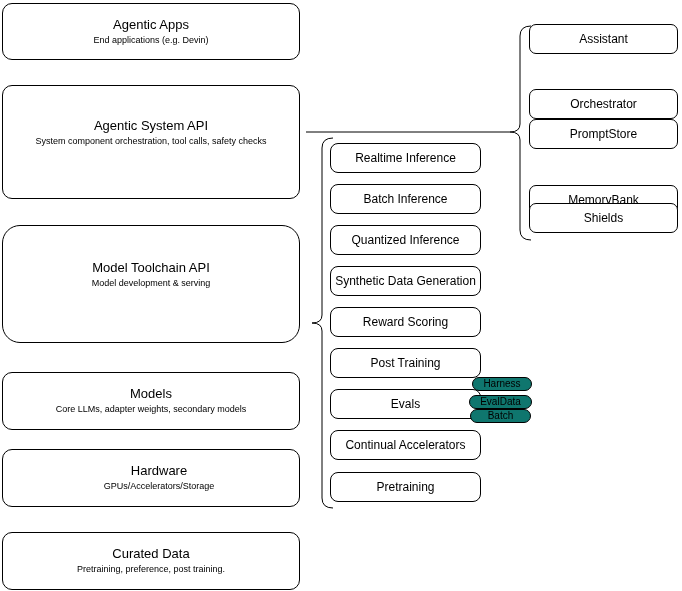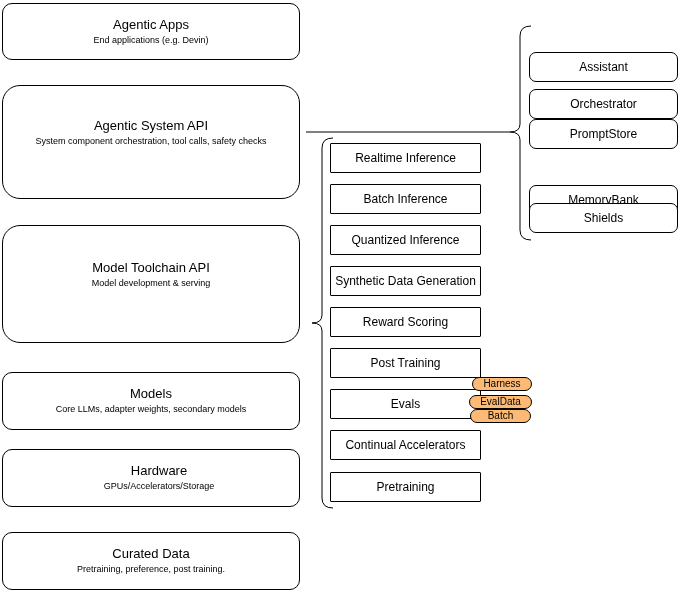--- a/index.html
+++ b/index.html
@@ -10,45 +10,45 @@
   .connectors{position:absolute;left:0;top:0;width:682px;height:591px;}
   .connectors path{fill:none;stroke:#000000;stroke-width:1;}
   .node{
     position:absolute;box-sizing:border-box;border:1px solid #000000;background:#ffffff;
     display:flex;flex-direction:column;align-items:center;justify-content:center;
     text-align:center;
   }
   .lbox{left:2px;width:298px;}
   .lbox .title{font-size:13px;line-height:17px;}
   .lbox .subtitle{font-size:9px;line-height:15px;}
-  .mbox{left:330px;width:151px;height:30px;border-radius:1px;font-size:12px;}
+  .mbox{left:330px;width:151px;height:30px;border-radius:8px;font-size:12px;}
   .rbox{left:529px;width:149px;height:30px;border-radius:7px;font-size:12px;}
   .pill{
     position:absolute;box-sizing:border-box;border:1px solid #000000;border-radius:8px;
-    background:#fdba74;font-size:10px;line-height:12px;
+    background:#0f766e;font-size:10px;line-height:12px;
     display:flex;align-items:center;justify-content:center;z-index:3;
   }
 </style>
 </head>
 <body>
 
 <div class="diagram">
 
   <svg class="connectors" viewBox="0 0 682 591">
     <path d="M 306 132 L 510 132"></path>
     <path d="M 333 138 Q 322 138 322 148 L 322 315 Q 322 323 312 323 Q 322 323 322 331 L 322 498 Q 322 508 333 508"></path>
     <path d="M 531 26 Q 520 26 520 36 L 520 124 Q 520 132 510 132 Q 520 132 520 140 L 520 230 Q 520 240 531 240"></path>
   </svg>
 
   <div class="node lbox" style="top:3px;height:57px;border-radius:10px;">
     <div class="title">Agentic Apps</div>
     <div class="subtitle">End applications (e.g. Devin)</div>
   </div>
 
-  <div class="node lbox" style="top:85px;height:114px;border-radius:18px;padding-bottom:18px;">
+  <div class="node lbox" style="top:85px;height:114px;border-radius:10px;padding-bottom:18px;">
     <div class="title">Agentic System API</div>
     <div class="subtitle">System component orchestration, tool calls, safety checks</div>
   </div>
 
   <div class="node lbox" style="top:225px;height:118px;border-radius:18px;padding-bottom:18px;">
     <div class="title">Model Toolchain API</div>
     <div class="subtitle">Model development &amp; serving</div>
   </div>
 
   <div class="node lbox" style="top:372px;height:58px;border-radius:10px;">
@@ -73,19 +73,19 @@
   <div class="node mbox" style="top:307px;">Reward Scoring</div>
   <div class="node mbox" style="top:348px;">Post Training</div>
   <div class="node mbox" style="top:389px;">Evals</div>
   <div class="node mbox" style="top:430px;">Continual Accelerators</div>
   <div class="node mbox" style="top:472px;">Pretraining</div>
 
   <div class="pill" style="left:472px;top:377px;width:60px;height:14px;">Harness</div>
   <div class="pill" style="left:469px;top:395px;width:63px;height:14px;">EvalData</div>
   <div class="pill" style="left:470px;top:409px;width:61px;height:14px;">Batch</div>
 
-  <div class="node rbox" style="top:52px;">Assistant</div>
+  <div class="node rbox" style="top:24px;">Assistant</div>
   <div class="node rbox" style="top:89px;">Orchestrator</div>
   <div class="node rbox" style="top:119px;">PromptStore</div>
   <div class="node rbox" style="top:161px;margin-top:24px;">MemoryBank</div>
   <div class="node rbox" style="top:203px;">Shields</div>
 
 </div>
 
 </body></html>

